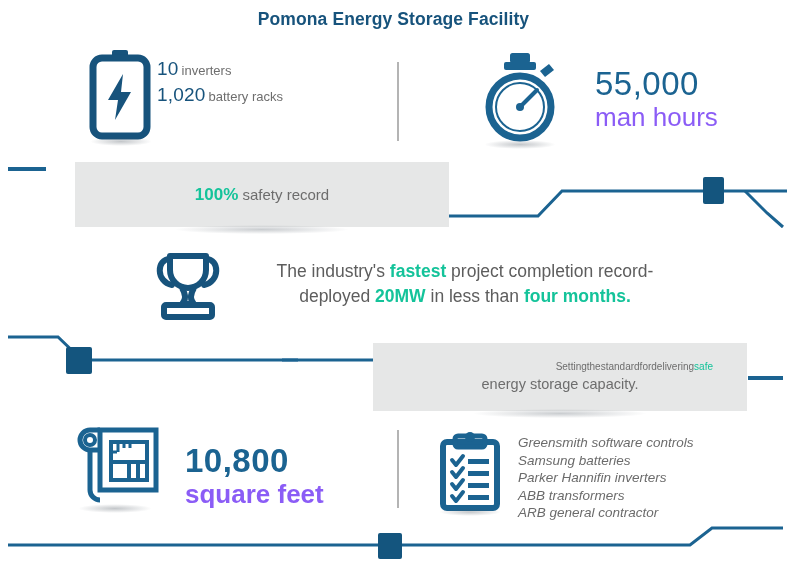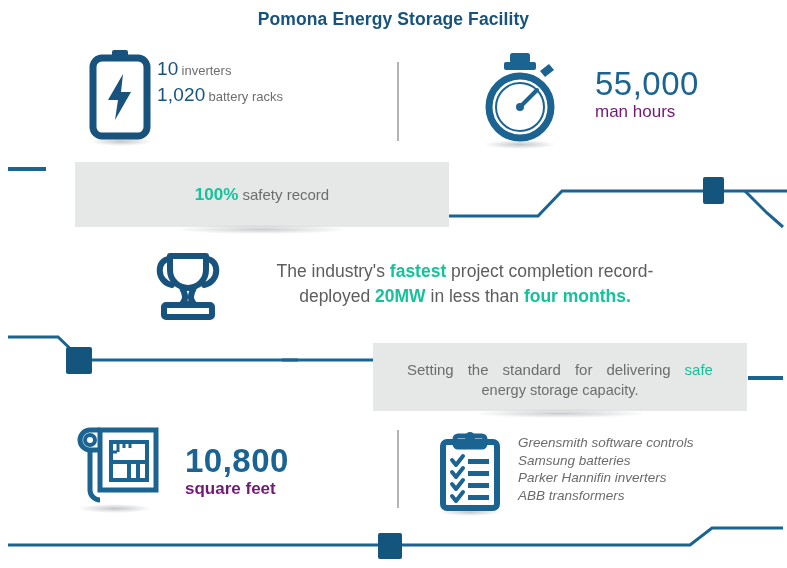--- a/index.html
+++ b/index.html
@@ -53,22 +53,22 @@
 
   
   .big-num {
     color: #1b6391;
     font-size: 33px;
     line-height: 1.05;
     letter-spacing: .5px;
     white-space: nowrap;
   }
   .big-sub {
-    color: #701a75;
-    font-size: 17px;
+    color: #8b5cf6;
+    font-size: 26px;
     line-height: 1.2;
     white-space: nowrap;
   }
 
   
   .vdiv {
     width: 2px;
     background: #9b9b9b;
     opacity: .75;
   }
@@ -106,23 +106,23 @@
     font-size: 17.5px;
     line-height: 1.42;
     text-align: center;
     width: 440px;
   }
   #trophy-text b { font-weight: bold; }
 
   
   #standard-line1 {
     display: flex;
-    justify-content: space-between;
+    justify-content: flex-end;
     width: 100%;
-    font-size: 15px;
+    font-size: 10px;
     color: #6d6d6d;
   }
   #standard-line2 {
     text-align: center;
     font-size: 14.5px;
     color: #6d6d6d;
     margin-top: 4px;
   }
 
   
@@ -287,20 +287,21 @@
       <rect x="31" y="61" width="21" height="5" fill="#1b6391"></rect>
     </svg>
     <div class="icon-shadow" style="left:2px; top:74px; width:62px; height:8px;"></div>
   </div>
 
   <ul class="abs" id="vendor-list" style="left:514px; top:430px;">
     <li>Greensmith software controls</li>
     <li>Samsung batteries</li>
     <li>Parker Hannifin inverters</li>
     <li>ABB transformers</li>
+    <li>ARB general contractor</li>
   </ul>
 
   <svg class="abs" style="left:0; top:520px;" width="787" height="48">
     <polyline points="8,25 690,25 712,8 783,8" fill="none" stroke="#1b6391" stroke-width="3"></polyline>
     <rect x="378" y="13" width="24" height="26" rx="2" fill="#14557e"></rect>
   </svg>
 
 </div>
 
 </body></html>

